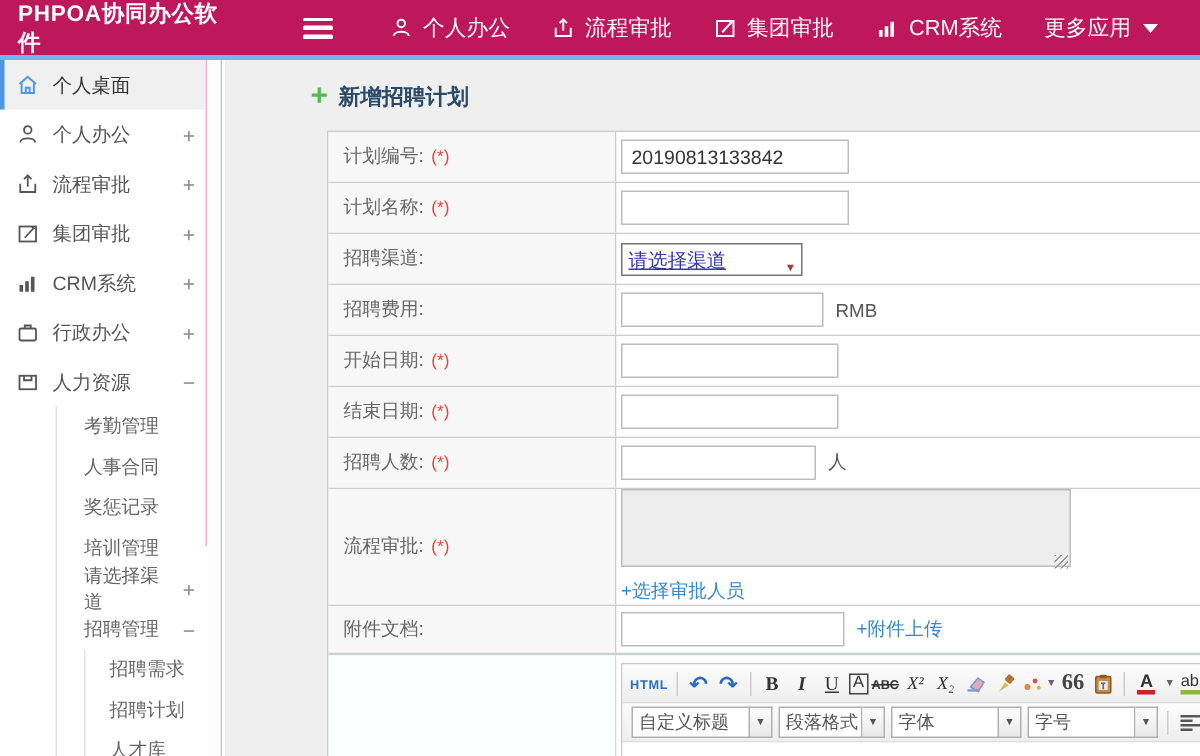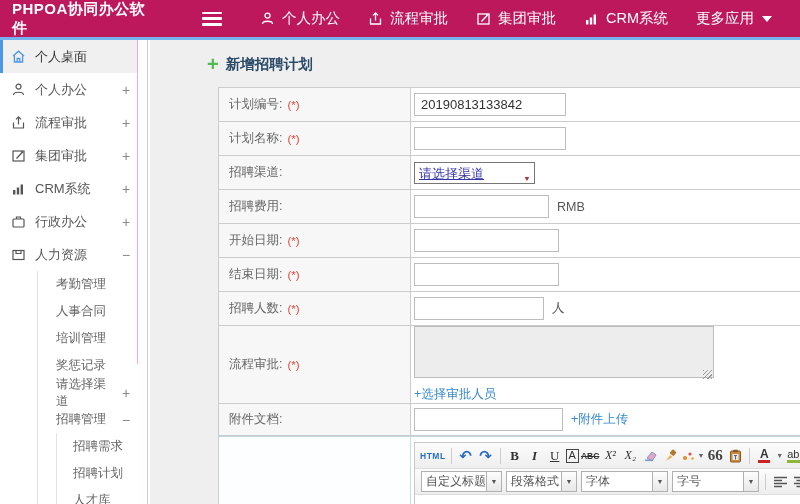--- a/index.html
+++ b/index.html
@@ -88,21 +88,21 @@
   .t-caret { font-size:7px; color:#666; margin-left:2px; }
   .t-fore { flex-direction:column; line-height:10px; font-weight:bold; font-size:12px; }
   .t-fore .bar { width:12px; height:3px; background:#cc2222; margin-top:1px; }
   .t-back { flex-direction:column; line-height:10px; font-size:11px; }
   .t-back .bar { width:13px; height:3px; background:#8db63c; margin-top:1px; }
   .combo { display:inline-flex; margin:0 2px; height:21px; }
   .combo .combo-text { border:1px solid #b0b0b0; background:#fff; font-size:12px; color:#555;
     display:inline-flex; align-items:center; padding:0 4px; }
   .combo .combo-caret { width:15px; border:1px solid #b0b0b0; border-left:none; background:linear-gradient(#fdfdfd,#e8e8e8);
     display:inline-flex; align-items:center; justify-content:center; font-size:7px; color:#555; }
-  .w82 .combo-text{ width:66px; } .w72 .combo-text{ width:56px; } .w88 .combo-text{ width:72px; }
+  .w82 .combo-text{ width:79px; } .w72 .combo-text{ width:56px; } .w88 .combo-text{ width:72px; }
   .editor-body { height:60px; background:#fff; }
 
   svg { display:block; }
 </style>
 </head>
 <body>
 
 <div class="topbar">
   <div class="logo">PHPOA协同办公软件</div>
   <div class="hamburger">
@@ -241,24 +241,24 @@
   </div>
 
   <div class="sub1">
     <div class="side-item">
       <span class="slabel">考勤管理</span>
     </div>
     <div class="side-item">
       <span class="slabel">人事合同</span>
     </div>
     <div class="side-item">
+      <span class="slabel">奖惩记录</span>
+    </div>
+    <div class="side-item">
       <span class="slabel">培训管理</span>
-    </div>
-    <div class="side-item">
-      <span class="slabel">奖惩记录</span>
     </div>
     <div class="side-item">
       <span class="slabel">请选择渠道</span>
       <span class="expander">+</span>
     </div>
     <div class="side-item">
       <span class="slabel">招聘管理</span>
       <span class="expander">−</span>
     </div>
     <div class="sub2">

